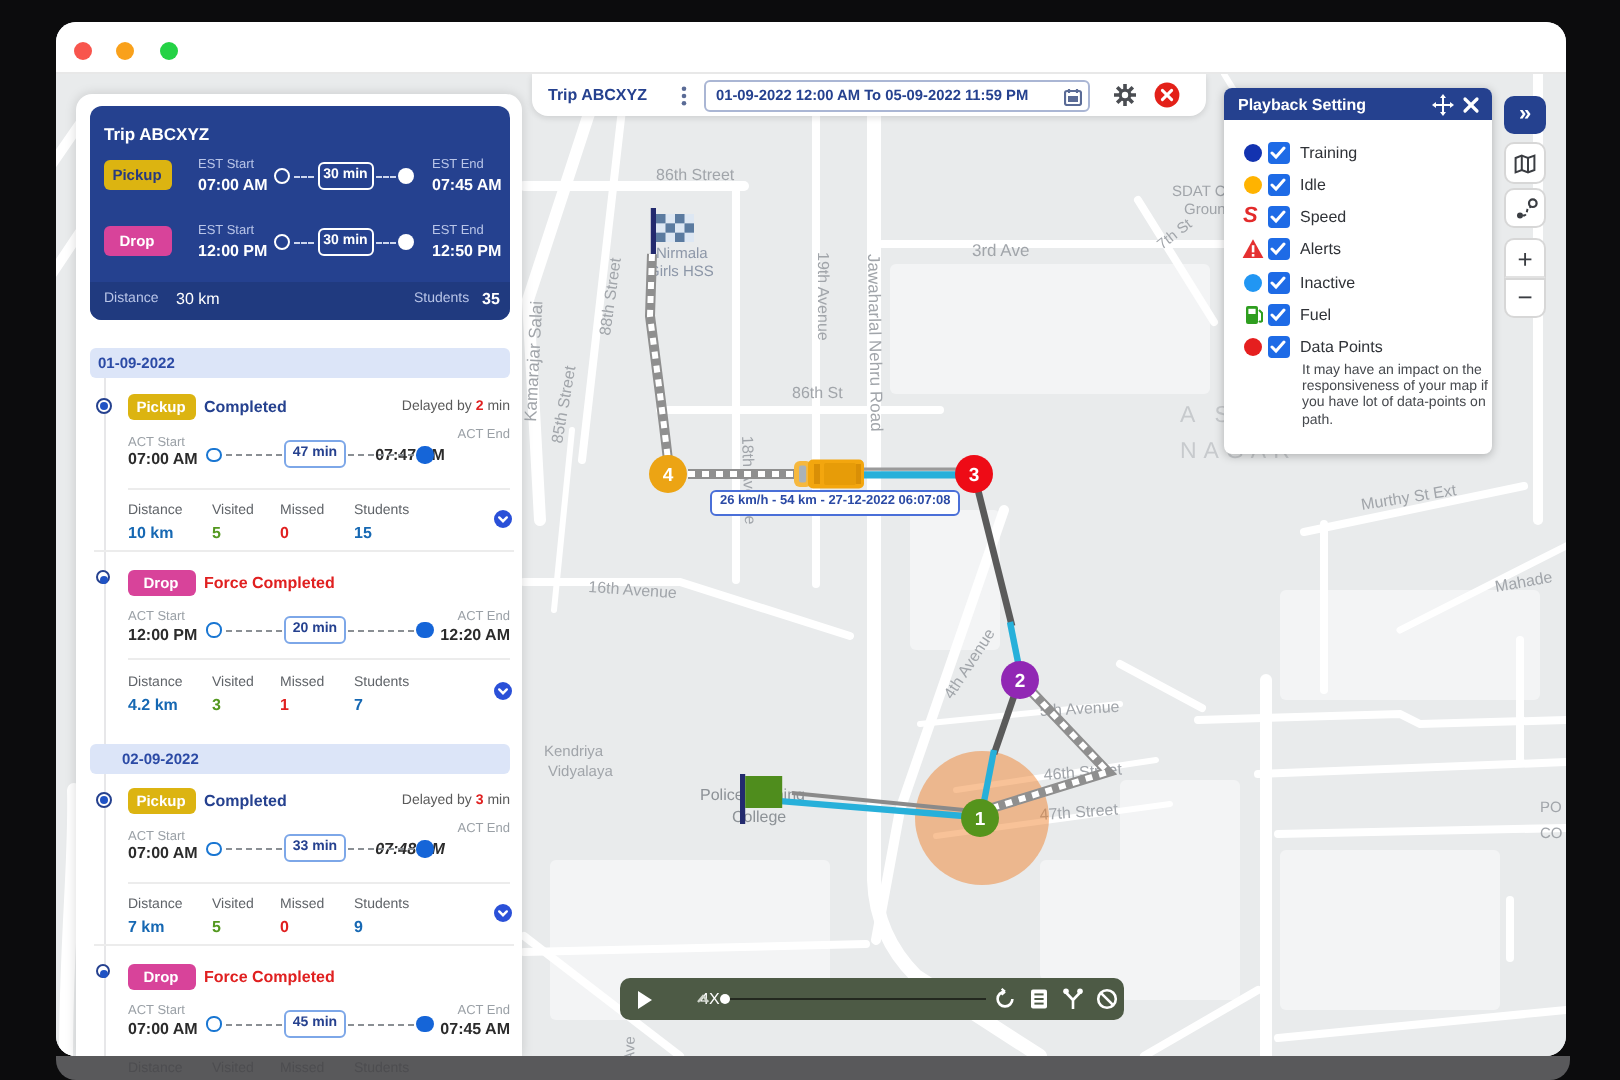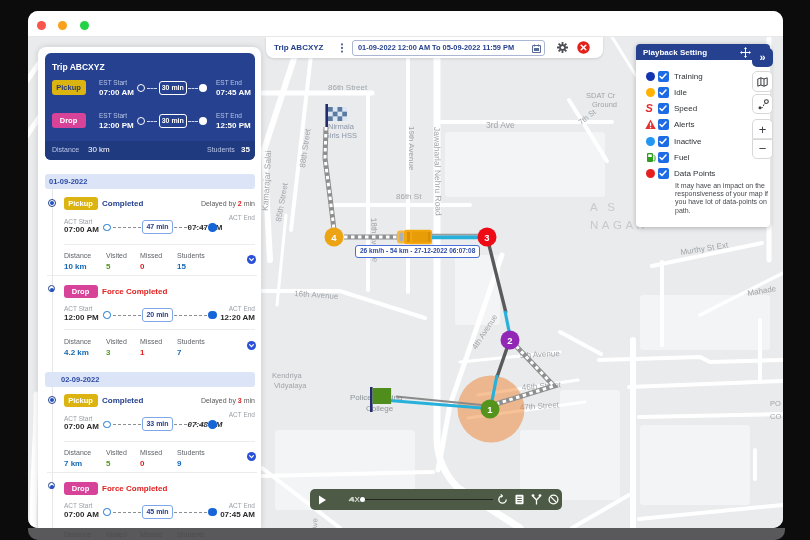--- a/index.html
+++ b/index.html
@@ -330,21 +330,21 @@
     </svg>
     <svg class="abs" style="left:311px; top:4px;" width="13" height="13" viewBox="0 0 13 13">
       <circle cx="6.5" cy="6.5" r="6.2" fill="#e32119"></circle>
       <g stroke="#fff" stroke-width="1.5" stroke-linecap="round">
           <line x1="4.2" y1="4.2" x2="8.8" y2="8.8"></line>
           <line x1="8.8" y1="4.2" x2="4.2" y2="8.8"></line>
         </g>
     </svg>
   </div>
 
-  <div class="abs" style="left:584px; top:33px; width:134px; height:183px; background:#fff; border-radius:4px; box-shadow:0 1px 5px rgba(0,0,0,0.25); z-index:20;margin-left:24px;">
+  <div class="abs" style="left:584px; top:33px; width:134px; height:183px; background:#fff; border-radius:4px; box-shadow:0 1px 5px rgba(0,0,0,0.25); z-index:20;">
     <div class="abs" style="left:0; top:0; width:134px; height:16px; background:#25418f; border-radius:4px 4px 0 0;">
       <div class="abs" style="left:7px; top:3.5px; color:#fff; font-size:8px; font-weight:bold;">Playback Setting</div>
       <svg class="abs" style="left:104px; top:2.5px;" width="11" height="11" viewBox="0 0 11 11" fill="#fff">
         <rect x="5" y="1.6" width="1" height="7.8"></rect>
           <rect x="1.6" y="5" width="7.8" height="1"></rect>
         <path d="M5.5,0 L7,2 H4 Z"></path>
           <path d="M5.5,11 L7,9 H4 Z"></path>
         <path d="M0,5.5 L2,4 V7 Z"></path>
           <path d="M11,5.5 L9,4 V7 Z"></path>
       </svg>

